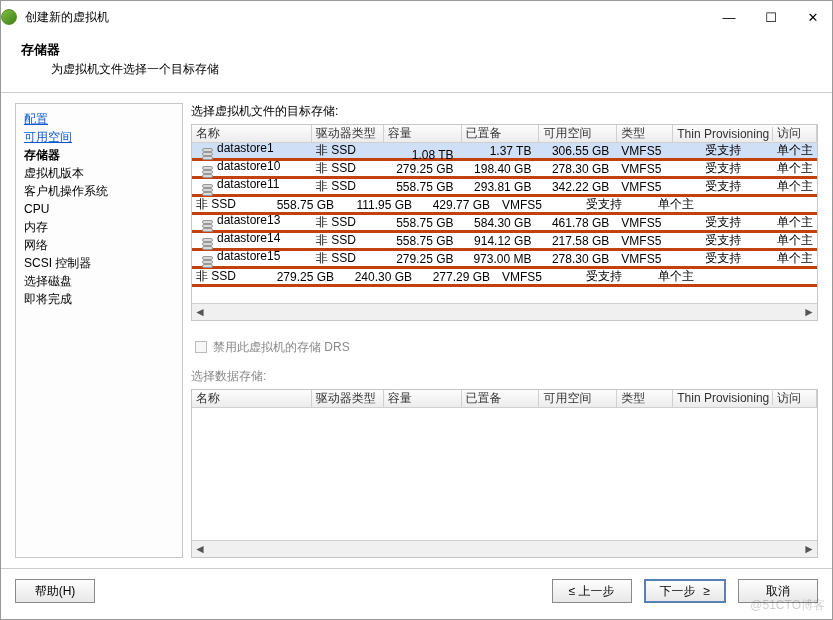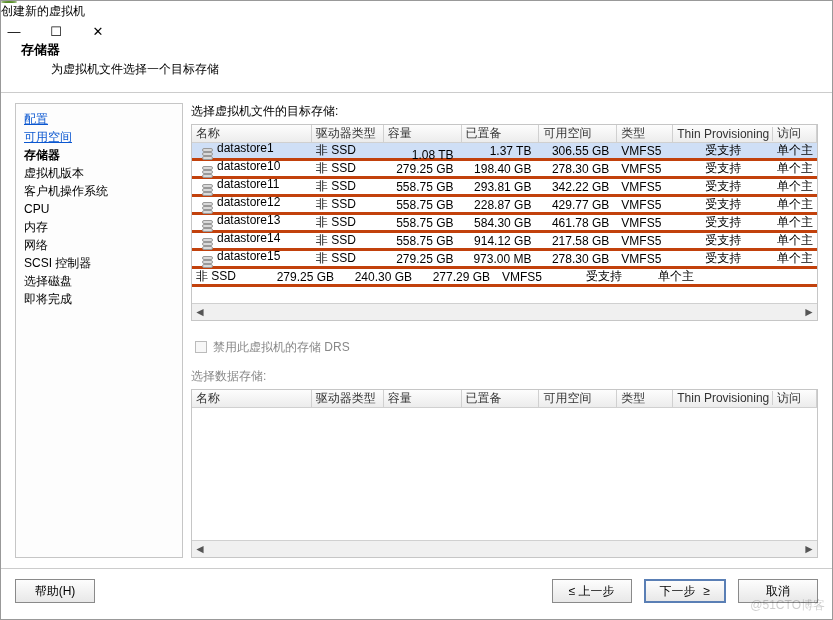--- a/index.html
+++ b/index.html
@@ -1,18 +1,18 @@
 <!DOCTYPE html>
 <html><head>
 <meta charset="utf-8">
 <style>
 * { box-sizing: border-box; margin: 0; padding: 0; }
 body { font-family: "Microsoft YaHei", "Segoe UI", sans-serif; font-size: 12px; background: #fff; color: #000; }
 .window { width: 833px; height: 620px; border: 1px solid #999; display: flex; flex-direction: column; background: #fff; }
-.titlebar { display: flex; height: 32px; padding: 0 0; flex-direction: column; }
+.titlebar { display: flex; align-items: center; height: 32px; padding: 0 0; }
 .titlebar .icon { width: 16px; height: 16px; border-radius: 50%; background: linear-gradient(135deg,#7fc241,#3c7e16); margin-right: 8px; border: 1px solid #5a8f2a; display: inline-block; }
 .titlebar .title { flex: 1; }
 .winctrls { display: flex; gap: 16px; margin-right: 6px; }
 .winbtn { width: 26px; height: 22px; display: flex; align-items: center; justify-content: center; font-size: 13px; font-family: "Segoe UI",sans-serif; cursor: pointer; }
 .header { padding: 8px 20px 14px 20px; }
 .header h2 { font-size: 13px; font-weight: 700; }
 .header .sub { margin-left: 30px; margin-top: 2px; }
 .sep { height: 1px; background: #ccc; margin: 0; }
 .body { flex: 1; display: flex; padding: 10px 14px 10px 14px; overflow: hidden; }
 .sidebar { width: 168px; background: #fdfdfd; border: 1px solid #c6c6c6; padding: 6px 8px; }
@@ -139,30 +139,23 @@
                 </span>datastore11</div>
               <div class="col " style="width: 72px;">非 SSD</div>
               <div class="col right" style="width: 78px;">558.75 GB</div>
               <div class="col right" style="width: 78px;">293.81 GB</div>
               <div class="col right" style="width: 78px;">342.22 GB</div>
               <div class="col " style="width: 56px;">VMFS5</div>
               <div class="col " style="width: 100px; text-align: center;">受支持</div>
               <div class="col " style="width: 44px;">单个主</div>
             </div>
             <div class="trow">
-              <div class="col " style="width: 120px;"><span style="display:inline-block;width:6px"></span><span class="ds-icon">
-                  <span class="ds-icon-inner">
-                    <span class="disk"></span>
-                    <span class="disk"></span>
-                    <span class="disk"></span>
-                  </span>
-                </span>datastore12</div>
-              <div class="col " style="width: 72px;">非 SSD</div>
-              <div class="col right" style="width: 78px;">558.75 GB</div>
-              <div class="col right" style="width: 78px;">228.87 GB</div>
+              <div class="col " style="width: 72px;">非 SSD</div>
+              <div class="col right" style="width: 78px;">558.75 GB</div>
+              <div class="col right" style="width: 78px;">111.95 GB</div>
               <div class="col right" style="width: 78px;">429.77 GB</div>
               <div class="col " style="width: 56px;">VMFS5</div>
               <div class="col " style="width: 100px; text-align: center;">受支持</div>
               <div class="col " style="width: 44px;">单个主</div>
             </div>
             <div class="trow">
               <div class="col " style="width: 120px;"><span style="display:inline-block;width:6px"></span><span class="ds-icon">
                   <span class="ds-icon-inner">
                     <span class="disk"></span>
                     <span class="disk"></span>

